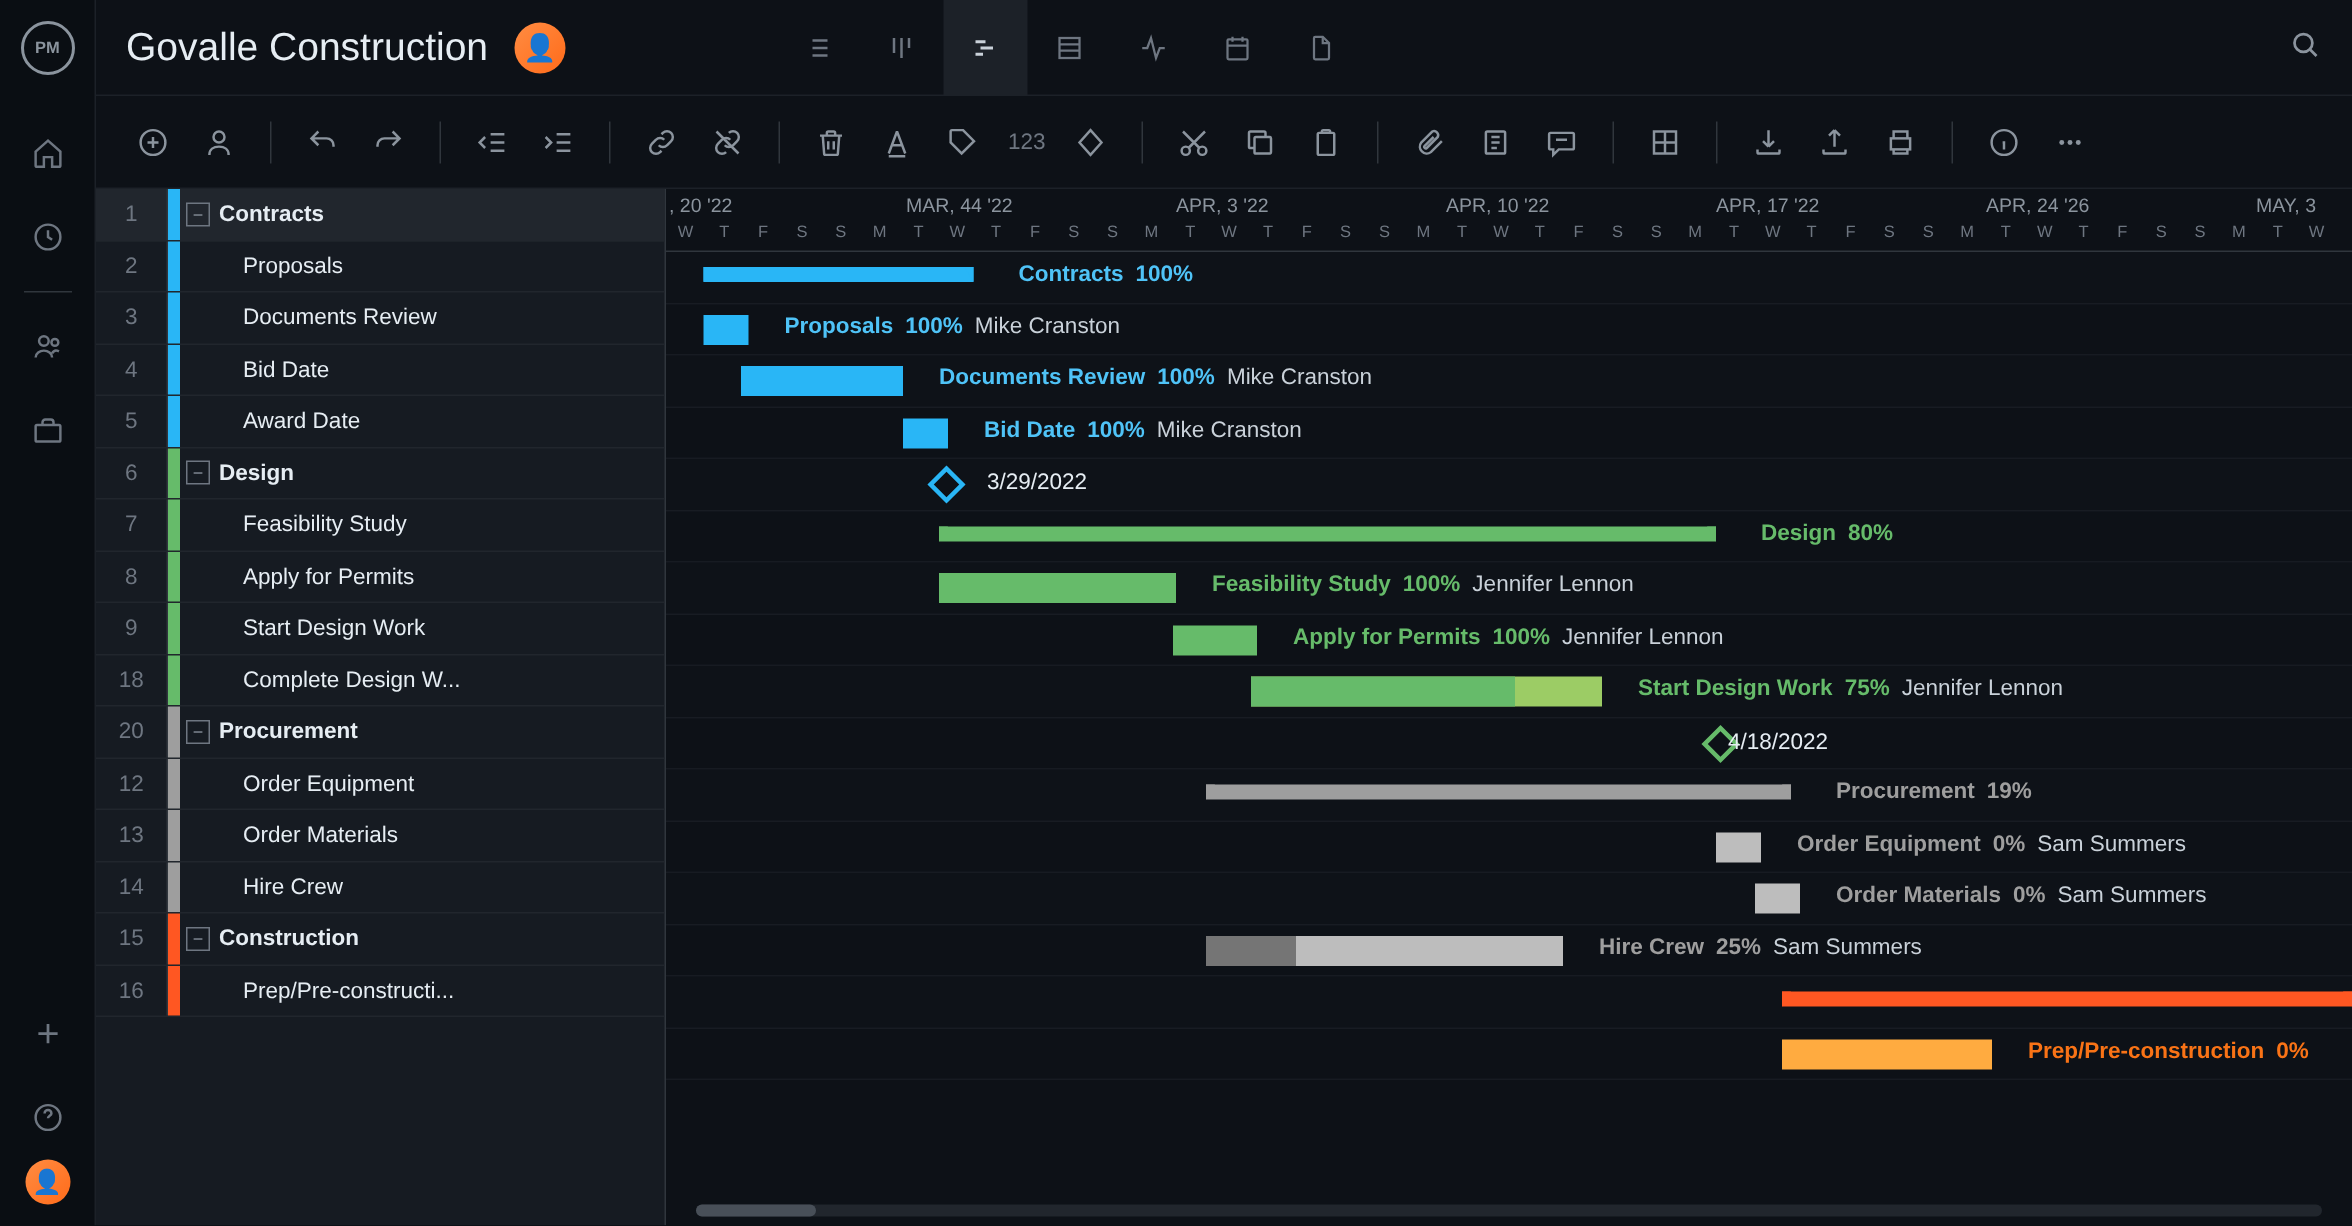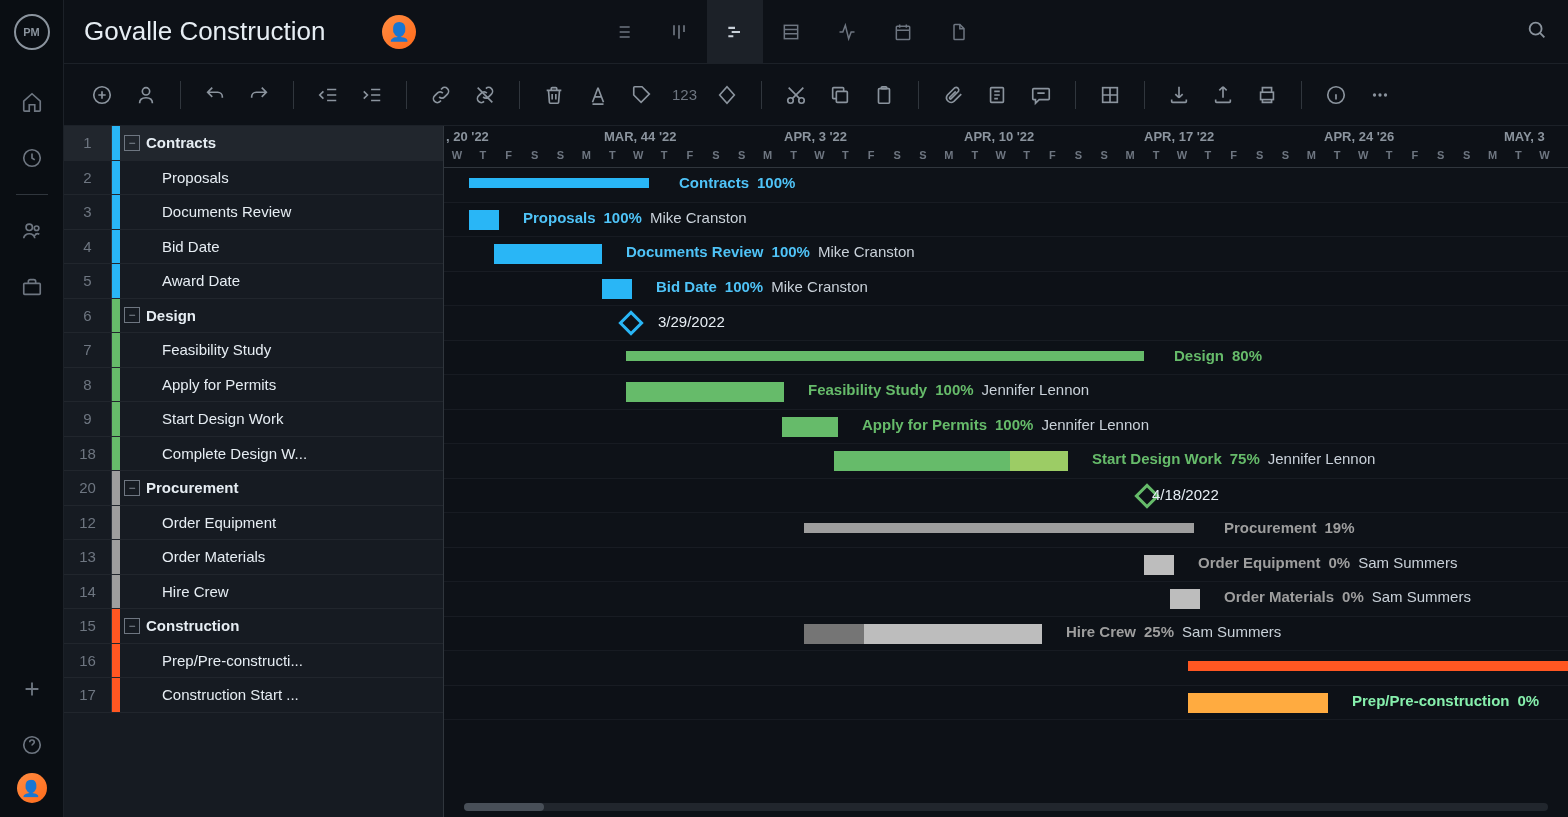--- a/index.html
+++ b/index.html
@@ -8,21 +8,21 @@
 .app { display: flex; height: 100%; }
 .sidebar-nav { width: 64px; background: #0a0e13; border-right: 1px solid #1c2128; display: flex; flex-direction: column; align-items: center; padding-top: 0; }
 .logo-badge { width: 36px; height: 36px; border-radius: 50%; border: 2px solid #8b949e; display: flex; align-items: center; justify-content: center; font-size: 11px; font-weight: 600; color: #8b949e; margin: 14px 0 24px; }
 .nav-icon { width: 40px; height: 40px; display: flex; align-items: center; justify-content: center; color: #6e7681; cursor: pointer; margin: 8px 0; }
 .nav-icon svg { width: 22px; height: 22px; }
 .nav-spacer { flex: 1; }
 .avatar-small { width: 30px; height: 30px; border-radius: 50%; background: linear-gradient(135deg,#ff8c42,#ff6b1a); margin-bottom: 14px; display:flex;align-items:center;justify-content:center;font-size:16px;}
 
 .main { flex: 1; display: flex; flex-direction: column; }
 
-.topbar { height: 64px; border-bottom: 1px solid #1c2128; display: flex; align-items: center; padding: 0 20px; gap: 39px; }
+.topbar { height: 64px; border-bottom: 1px solid #1c2128; display: flex; align-items: center; padding: 0 20px; }
 .project-title { font-size: 26px; font-weight: 400; color: #e6edf3; margin-right: 18px; }
 .avatar-top { width: 34px; height: 34px; border-radius: 50%; background: linear-gradient(135deg,#ff8c42,#ff6b1a); display:flex;align-items:center;justify-content:center;font-size:18px;}
 .view-tabs { display: flex; margin-left: 140px; gap: 0; }
 .view-tab { width: 56px; height: 64px; display: flex; align-items: center; justify-content: center; color: #6e7681; cursor: pointer; }
 .view-tab.active { background: #1c2128; color: #c9d1d9; }
 .view-tab svg { width: 20px; height: 20px; }
 .topbar-spacer { flex: 1; }
 .search-icon { color: #8b949e; cursor: pointer; }
 
 .toolbar { height: 62px; border-bottom: 1px solid #1c2128; display: flex; align-items: center; padding: 0 24px; gap: 16px; color: #8b949e; }
@@ -41,21 +41,21 @@
 .task-row { height: 34.5px; display: flex; align-items: center; border-bottom: 1px solid #21262d; font-size: 15px; cursor: pointer; }
 .task-row.selected { background: #21262d; }
 .row-num { width: 48px; text-align: center; color: #6e7681; border-right: 1px solid #30363d; height:100%; display:flex;align-items:center;justify-content:center;}
 .row-color { width: 8px; height: 100%; }
 .row-toggle { width: 16px; height: 16px; border: 1px solid #6e7681; display: flex; align-items: center; justify-content: center; font-size: 12px; margin: 0 6px 0 4px; color: #8b949e; line-height:1;}
 .row-indent { width: 28px; }
 .row-name { color: #e6edf3; white-space: nowrap; overflow: hidden; text-overflow: ellipsis; flex:1; padding-right:8px;}
 .task-row.parent .row-name { font-weight: 700; }
 
 .gantt-panel { flex: 1; position: relative; background: #0d1117; overflow: hidden; }
-.gantt-header { height: 42px; border-bottom: 1px solid #30363d; position: relative; font-weight: bold; }
+.gantt-header { height: 42px; border-bottom: 1px solid #30363d; position: relative; }
 .gantt-dates { position: absolute; top: 3px; left: 0; right: 0; height: 18px; }
 .date-lbl { position: absolute; font-size: 13px; color: #8b949e; white-space: nowrap; }
 .gantt-days { position: absolute; bottom: 2px; left: 0; right: 0; height: 16px; display: flex; }
 .day-lbl { font-size: 11px; color: #6e7681; text-align: center; }
 .gantt-body { position: relative; }
 .gantt-row { height: 34.5px; border-bottom: 1px solid rgba(33,38,45,0.5); position: relative; }
 .gantt-row:nth-child(odd){ background: rgba(255,255,255,0.008);}
 .bar-wrap { position: absolute; height: 20px; top: 7px; display: flex; align-items: center; }
 .bar { height: 100%; position: relative; }
 .bar-summary { height: 10px; top: 10px; }
@@ -67,21 +67,21 @@
 .bl-name { font-weight: 700; }
 .bl-pct { font-weight: 700; }
 .bl-assignee { color: #c9d1d9; font-weight: 400; }
 .diamond { width: 18px; height: 18px; transform: rotate(45deg); border: 3px solid; background: #0d1117; position:absolute; top:8px;}
 .milestone-lbl { position:absolute; left: 0; top: 7px; font-size:15px; color:#e6edf3; white-space:nowrap;}
 .progress-fill { position:absolute; top:0; left:0; height:100%; }
 
 .c-blue { color: #4fc3f7; }
 .c-green { color: #66bb6a; }
 .c-gray { color: #9e9e9e; }
-.c-orange { color: #86efac; }
+.c-orange { color: #f97316; }
 .bg-blue { background: #29b6f6; }
 .bg-green { background: #66bb6a; }
 .bg-green-light { background: #9ccc65; }
 .bg-gray { background: #757575; }
 .bg-gray-light { background: #bdbdbd; }
 .bg-orange-light { background: #ffab40; }
 
 .hscroll { position:absolute; bottom:6px; left:20px; right:20px; height:8px; background:#21262d; border-radius:4px;}
 .hscroll-thumb { position:absolute; left:0; width:80px; height:8px; background:#484f58; border-radius:4px;}
 </style>
@@ -430,27 +430,20 @@
     <div class="row-color" style="background:#ff5722"></div>
     <div class="row-toggle">−</div>
     <div class="row-name">Construction</div>
             </div>
             <div class="task-row">
     <div class="row-num">16</div>
     <div class="row-color" style="background:#ff5722"></div>
     <div class="row-indent"></div>
               <div style="width:14px"></div>
     <div class="row-name">Prep/Pre-constructi...</div>
-            </div>
-            <div class="task-row">
-    <div class="row-num">17</div>
-    <div class="row-color" style="background:#ff5722"></div>
-    <div class="row-indent"></div>
-              <div style="width:14px"></div>
-    <div class="row-name">Construction Start ...</div>
             </div>
           </div>
       </div>
 
       <div class="gantt-panel">
         <div class="gantt-header">
           <div class="gantt-dates" id="gantt-dates">
               <div class="date-lbl" style="left:2px">, 20 '22</div>
               <div class="date-lbl" style="left:160px">MAR, 44 '22</div>
               <div class="date-lbl" style="left:340px">APR, 3 '22</div>

